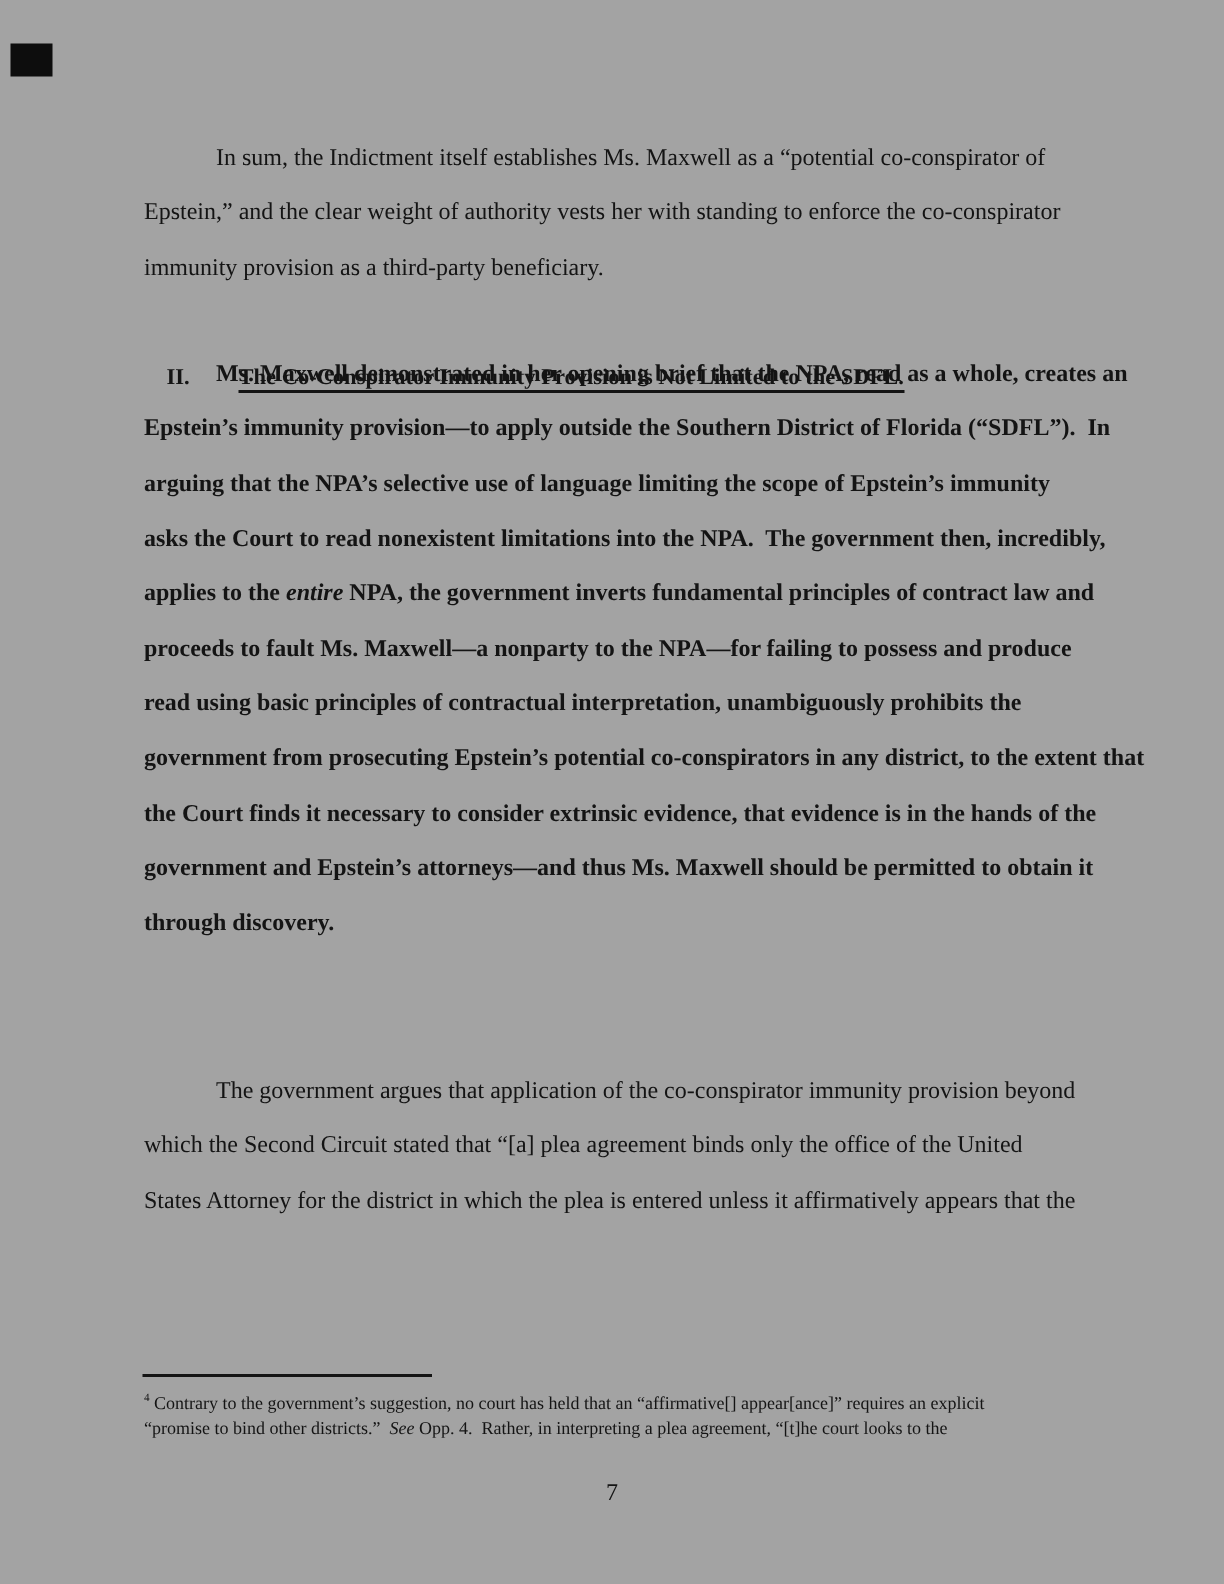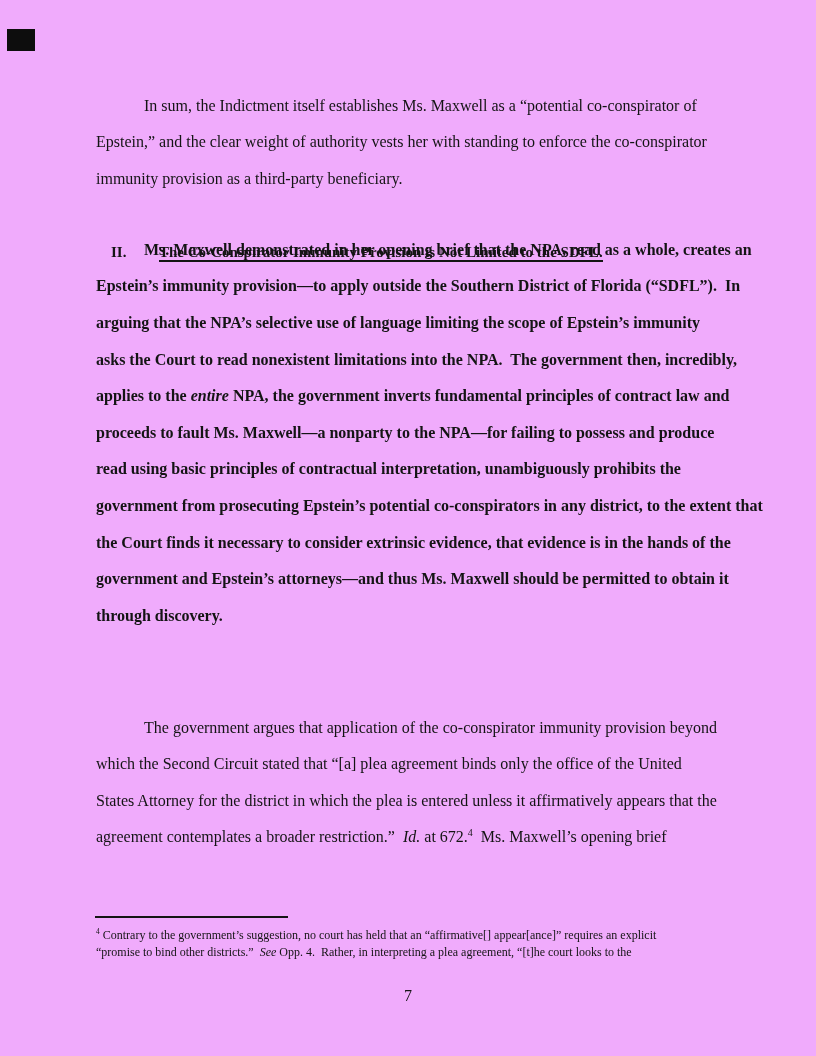--- a/index.html
+++ b/index.html
@@ -1,20 +1,20 @@
 <!DOCTYPE html>
 <html><head>
 <meta charset="utf-8">
 <style>
   html, body { margin: 0; padding: 0; background: #e8e8e8; }
   .page {
     position: relative;
     width: 816px;
     height: 1056px;
-    background: #f0abfc;
+    background: #a3a3a3;
     margin: 0 auto;
     overflow: hidden;
     font-family: "Liberation Serif", "DejaVu Serif", serif;
     color: #141414;
   }
   .scan-mark {
     position: absolute;
     left: 7px;
     top: 29px;
     width: 28px;
@@ -106,21 +106,20 @@
       <div class="line"><span>government from prosecuting Epstein’s potential co-conspirators in any district, to the extent that</span></div>
       <div class="line"><span>the Court finds it necessary to consider extrinsic evidence, that evidence is in the hands of the</span></div>
       <div class="line"><span>government and Epstein’s attorneys—and thus Ms. Maxwell should be permitted to obtain it</span></div>
       <div class="line"><span>through discovery.</span></div>
     </div>
 
   <div class="block para para3">
       <div class="line indent"><span>The government argues that application of the co-conspirator immunity provision beyond</span></div>
       <div class="line"><span>which the Second Circuit stated that “[a] plea agreement binds only the office of the United</span></div>
       <div class="line"><span>States Attorney for the district in which the plea is entered unless it affirmatively appears that the</span></div>
-      <div class="line"><span>agreement contemplates a broader restriction.”  </span><span class="it">Id.</span><span> at 672.</span><sup class="ss">4</sup><span>  Ms. Maxwell’s opening brief</span></div>
     </div>
 
   <div class="fn-rule"></div>
 
   <div class="block footnote">
       <div class="line"><sup class="ss">4</sup><span> Contrary to the government’s suggestion, no court has held that an “affirmative[] appear[ance]” requires an explicit</span></div>
       <div class="line"><span>“promise to bind other districts.”  </span><span class="it">See</span><span> Opp. 4.  Rather, in interpreting a plea agreement, “[t]he court looks to the</span></div>
     </div>
 
   <div class="page-number">7</div>

